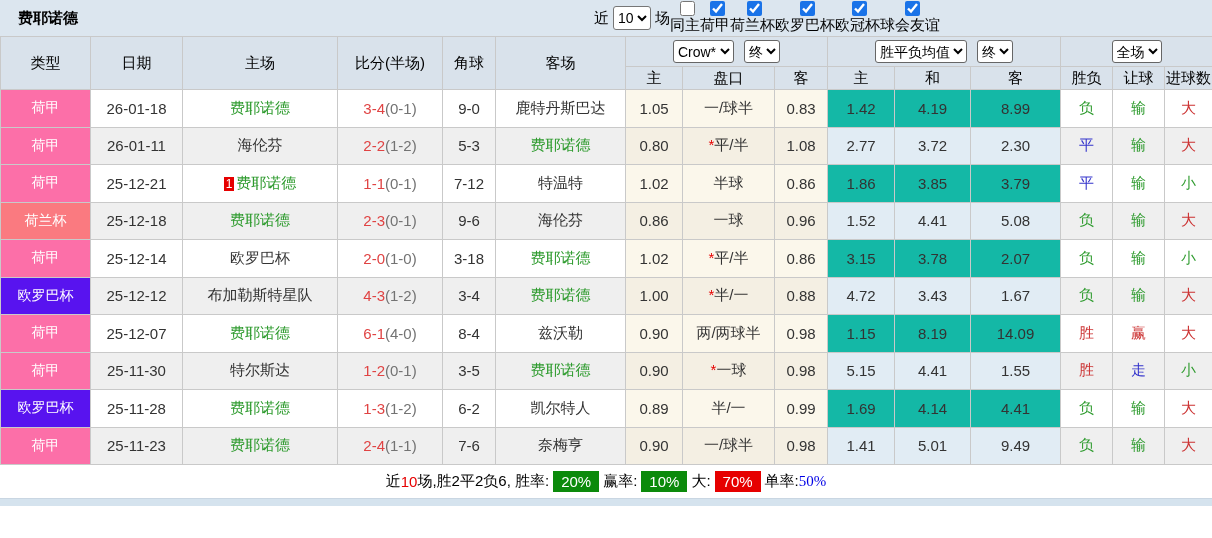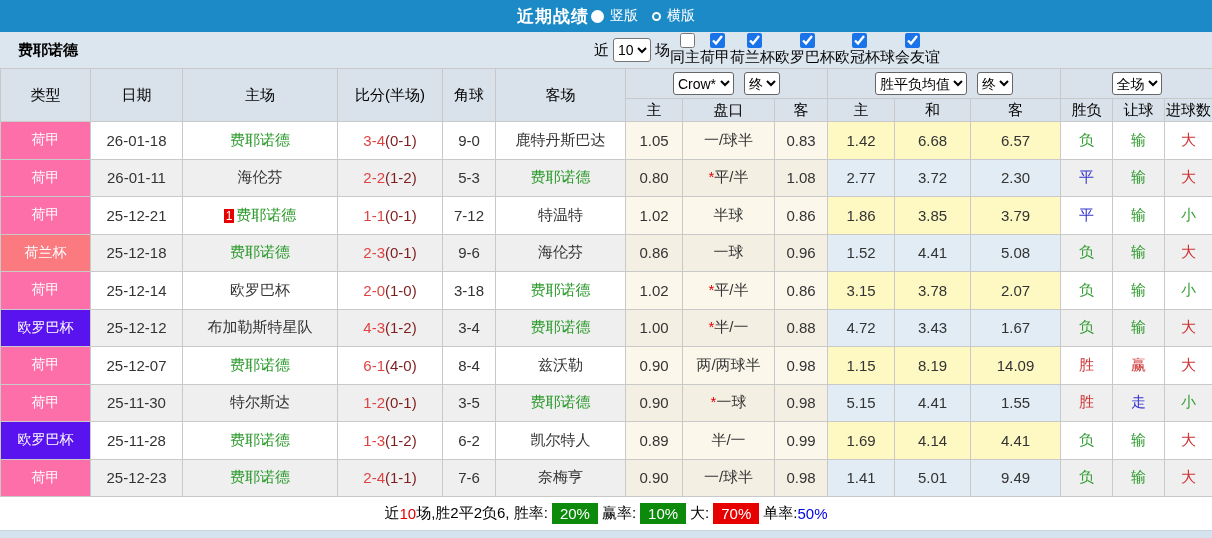--- a/index.html
+++ b/index.html
@@ -27,54 +27,47 @@
   th, td { border:1px solid #C9C9C9; padding:0; overflow:hidden; white-space:nowrap; }
   thead th { background:#D9E2EB; font-weight:normal; font-size:15px; color:#000; }
   thead tr.group-row th { height:30px; }
   thead tr.label-row th { height:23px; }
   thead select { font-size:14px; height:23px; border:1px solid #666; border-radius:3px; background:#fff; margin:0 3px; }
   tbody tr { height:37.5px; background:#fff; }
   tbody tr:nth-child(even) { background:#EFEFEF; }
   td.league { color:#fff; font-size:14px; }
   td.crow { background:#FBF7EB; }
   tbody tr:nth-child(even) td.crow { background:#F4EFE3; }
-  td.eu { background:#fef9c3; }
+  td.eu { background:#14b8a6; }
   tbody tr:nth-child(even) td.eu { background:#E1ECF4; }
   .green { color:#2E9B2E; }
   .c-green { color:#2E9B2E; }
   .c-blue { color:#3333CC; }
   .c-red { color:#CC3333; }
   .ft { color:#E04343; }
-  .ht { color:#7f1d1d; }
+  .ht { color:#737373; }
   .star { color:#E60000; }
   .star:empty { display:none; }
   .num-badge { background:#E60000; color:#fff; font-size:12px; padding:0 2px; margin-right:2px; }
   .num-badge:empty { display:none; }
 
   
   .summary { height:33px; display:flex; align-items:center; justify-content:center; font-size:15px; color:#000; }
   .badge { color:#fff; padding:2px 8px; margin:0 4px; }
   .badge-green { background:#0B8A0B; }
   .badge-red { background:#E60000; }
   .red-text { color:#E60000; }
-  .blue-text { color:#0000E6; }
+  .blue-text { color:#0000E6;font-family:Liberation Serif, serif; }
   .bottom-strip { height:8px; background:#D5E3EE; border-top:1px solid #C9D6E2; }
 </style>
 </head>
 <body>
 
 <div class="page">
 
-  <div class="titlebar">
-    <span class="page-title">近期战绩</span>
-    <span class="radio-filled"></span>
-    <span class="radio-label">竖版</span>
-    <span class="radio-outline"></span>
-    <span class="radio-label">横版</span>
-  </div>
 
   <div class="filterbar">
     <span class="team-name">费耶诺德</span>
     <div class="filter-controls">
       <span>近</span>
       <select>
         <option>10</option>
       </select>
       <span>场</span>
       <label>
@@ -146,22 +139,22 @@
       <td class="league" style="background: rgb(252, 111, 168);">荷甲</td>
       <td>26-01-18</td>
       <td><span class="teamname green">费耶诺德</span></td>
       <td><span class="ft">3-4</span><span class="ht">(0-1)</span></td>
       <td>9-0</td>
       <td><span class="teamname">鹿特丹斯巴达</span></td>
       <td class="crow">1.05</td>
       <td class="crow"><span>一/球半</span></td>
       <td class="crow">0.83</td>
       <td class="eu">1.42</td>
-      <td class="eu">6.68</td>
-      <td class="eu">6.57</td>
+      <td class="eu">4.19</td>
+      <td class="eu">8.99</td>
       <td class="c-green">负</td>
       <td class="c-green">输</td>
       <td class="c-red">大</td>
     </tr>
         <tr>
       <td class="league" style="background: rgb(252, 111, 168);">荷甲</td>
       <td>26-01-11</td>
       <td><span class="teamname">海伦芬</span></td>
       <td><span class="ft">2-2</span><span class="ht">(1-2)</span></td>
       <td>5-3</td>
@@ -290,21 +283,21 @@
       <td class="crow">0.99</td>
       <td class="eu">1.69</td>
       <td class="eu">4.14</td>
       <td class="eu">4.41</td>
       <td class="c-green">负</td>
       <td class="c-green">输</td>
       <td class="c-red">大</td>
     </tr>
         <tr>
       <td class="league" style="background: rgb(252, 111, 168);">荷甲</td>
-      <td>25-12-23</td>
+      <td>25-11-23</td>
       <td><span class="teamname green">费耶诺德</span></td>
       <td><span class="ft">2-4</span><span class="ht">(1-1)</span></td>
       <td>7-6</td>
       <td><span class="teamname">奈梅亨</span></td>
       <td class="crow">0.90</td>
       <td class="crow"><span>一/球半</span></td>
       <td class="crow">0.98</td>
       <td class="eu">1.41</td>
       <td class="eu">5.01</td>
       <td class="eu">9.49</td>

